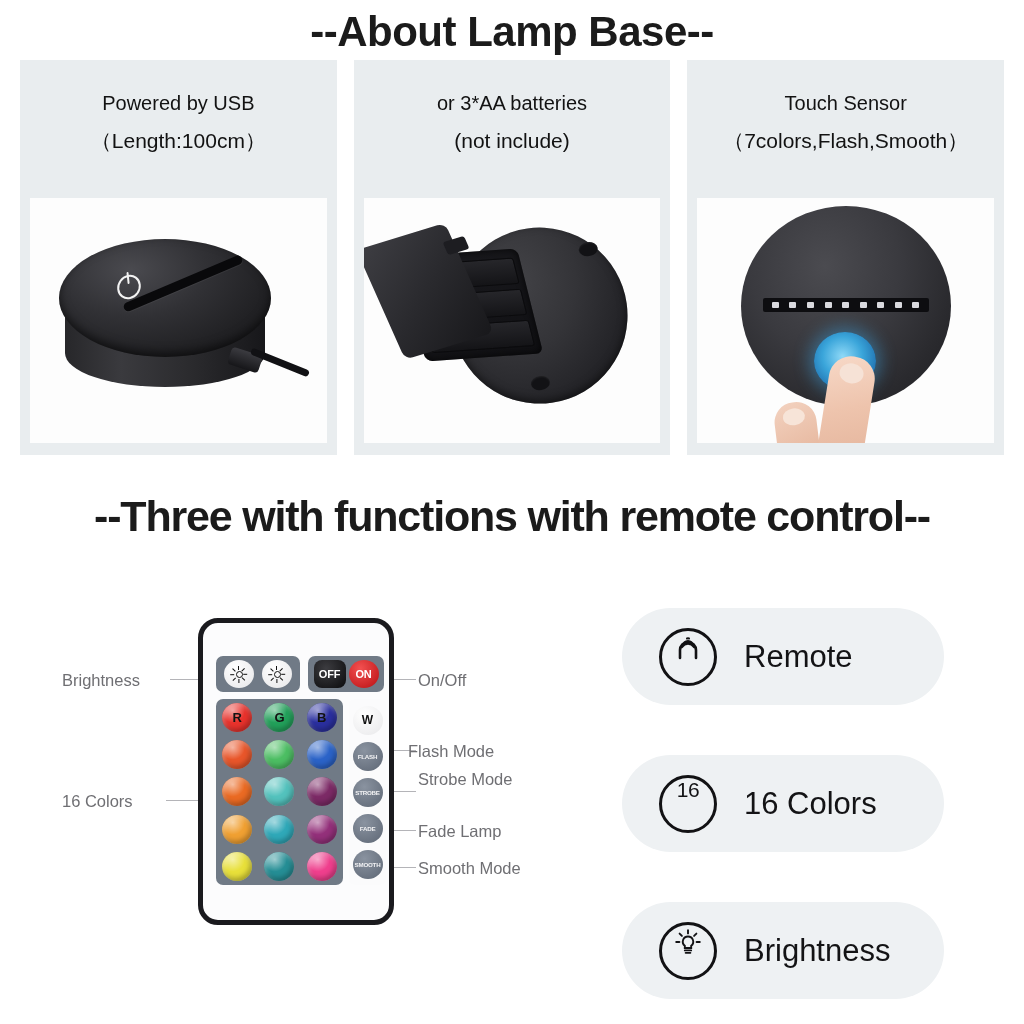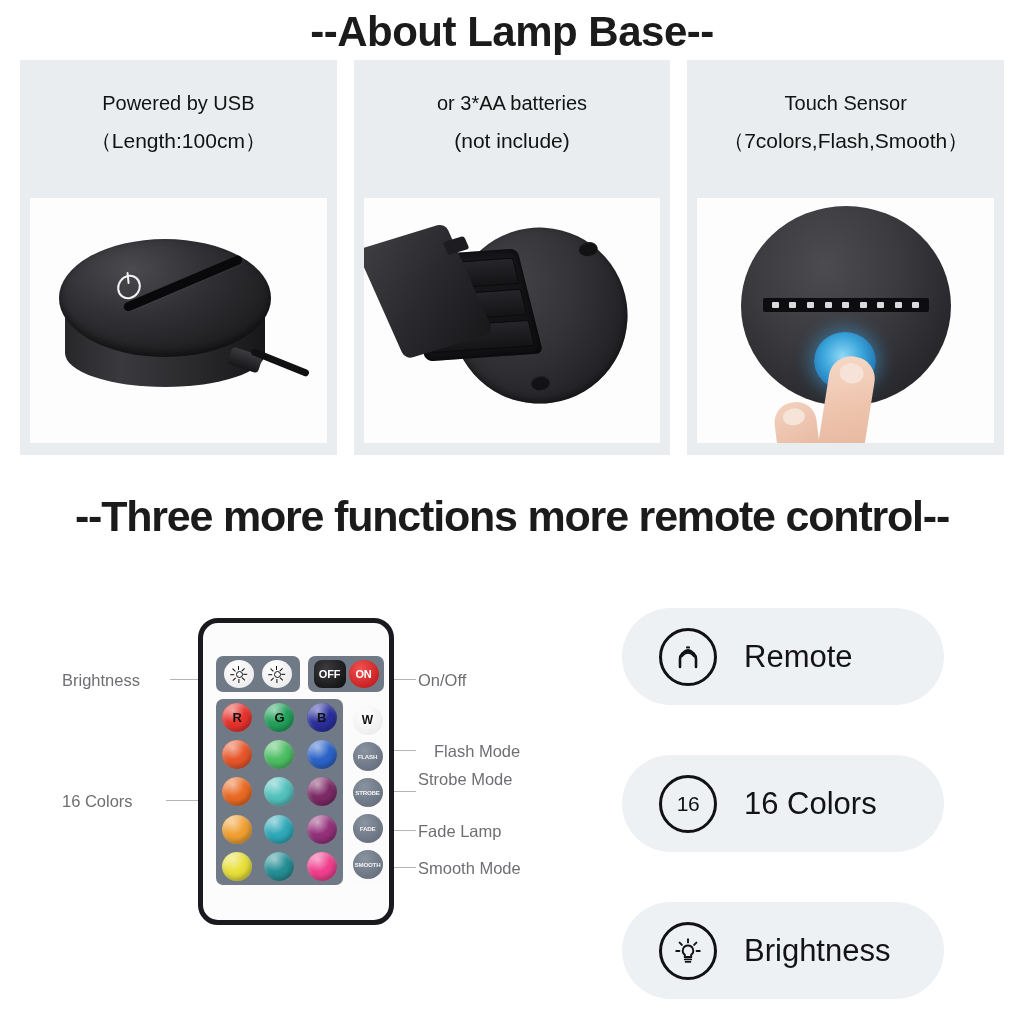--- a/index.html
+++ b/index.html
@@ -320,21 +320,21 @@
     border-radius:49px;
     display:flex;align-items:center;
     margin-bottom:50px;
     box-sizing:border-box;
     padding-left:37px;
   }
   .pill-icon{
     width:52px;height:52px;flex:0 0 52px;
     border:3px solid #121214;border-radius:50%;
     position:relative;
-    display:flex;align-items:center;justify-content:center;
+    display:flex;align-items:flex-start;justify-content:center;
   }
   .pill-label{
     margin-left:27px;
     font-size:31px;color:#131315;font-weight:400;
     white-space:nowrap;
   }
   .num16{font-size:21px;font-weight:400;color:#121214;letter-spacing:-.5px;}
   
   .ico-remote svg, .ico-bulb svg{display:block;}
 </style>
@@ -407,35 +407,35 @@
             </div>
             <div class="touch-btn"></div>
           </div>
           <div class="finger2"></div>
           <div class="finger"></div>
         </div>
       </div>
     </div>
   </div>
 
-  <div class="heading" id="heading-sub">--Three more functions more remote control--</div>
+  <div class="heading" id="heading-sub">--Three with functions with remote control--</div>
 
   <div class="remote-area">
 
     <div class="callout" style="left:62px;top:112px;">Brightness</div>
     <div class="leader" style="left:170px;top:119px;width:40px;"></div>
 
     <div class="callout" style="left:62px;top:233px;">16 Colors</div>
     <div class="leader" style="left:166px;top:240px;width:55px;"></div>
 
     <div class="leader" style="left:384px;top:119px;width:32px;"></div>
     <div class="callout" style="left:418px;top:112px;">On/Off</div>
 
     <div class="leader" style="left:372px;top:190px;width:44px;"></div>
-    <div class="callout" style="left:434px;top:183px;">Flash Mode</div>
+    <div class="callout" style="left:408px;top:183px;">Flash Mode</div>
 
     <div class="leader" style="left:372px;top:231px;width:44px;"></div>
     <div class="callout" style="left:418px;top:211px;">Strobe Mode</div>
 
     <div class="leader" style="left:372px;top:270px;width:44px;"></div>
     <div class="callout" style="left:418px;top:263px;">Fade Lamp</div>
 
     <div class="leader" style="left:372px;top:307px;width:44px;"></div>
     <div class="callout" style="left:418px;top:300px;">Smooth Mode</div>
 

